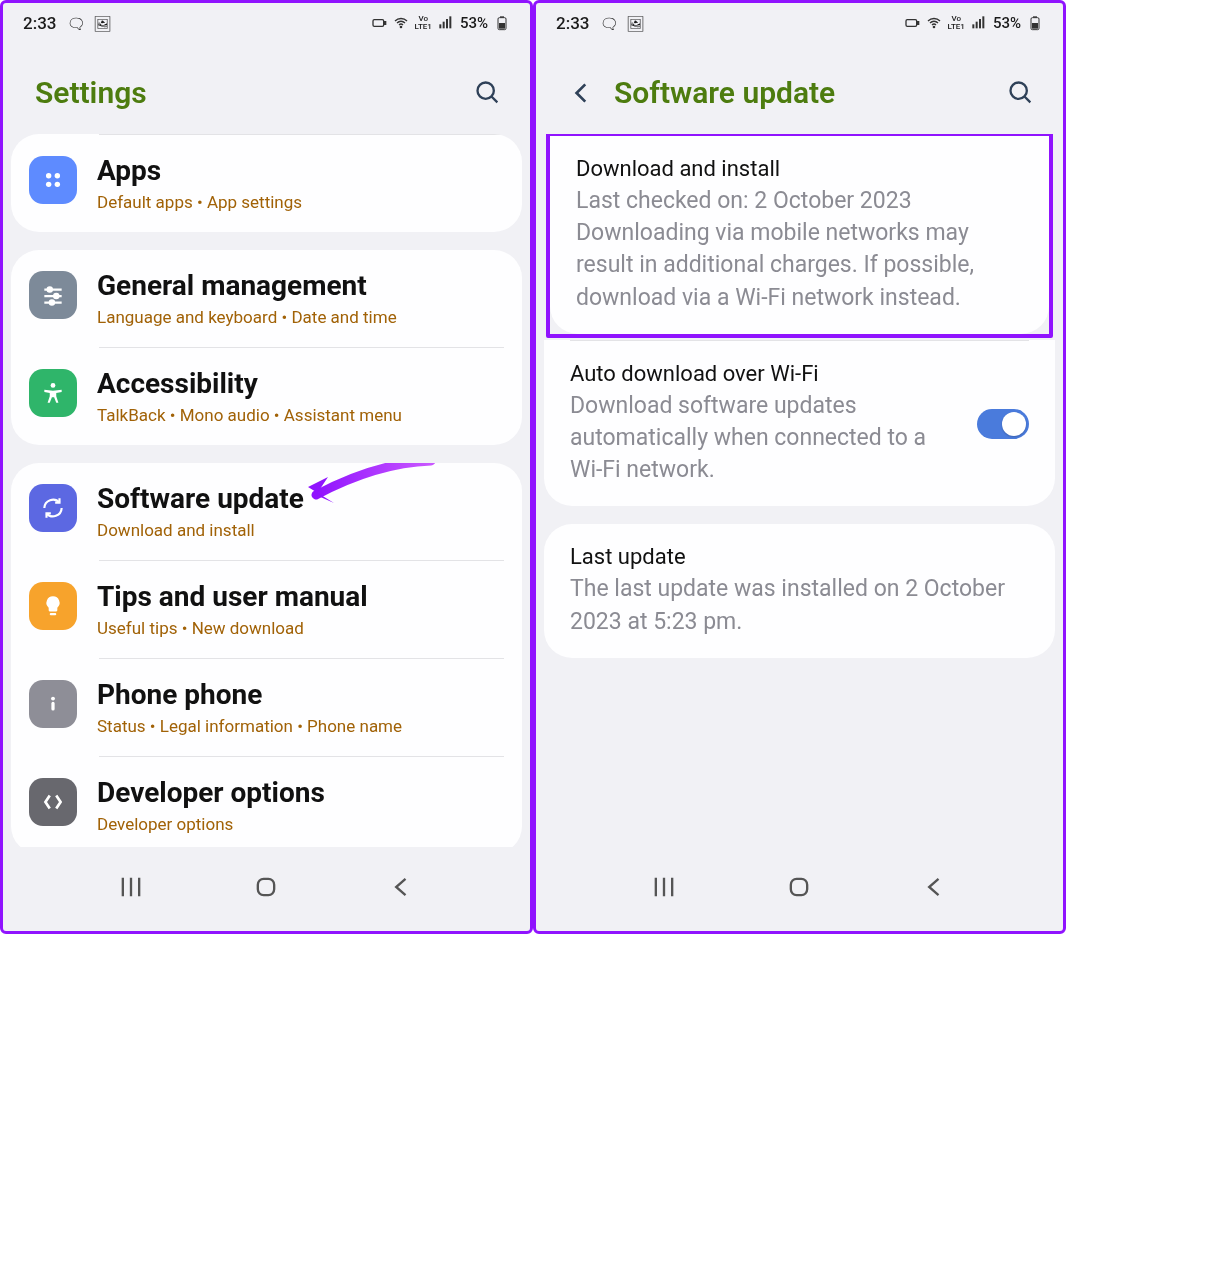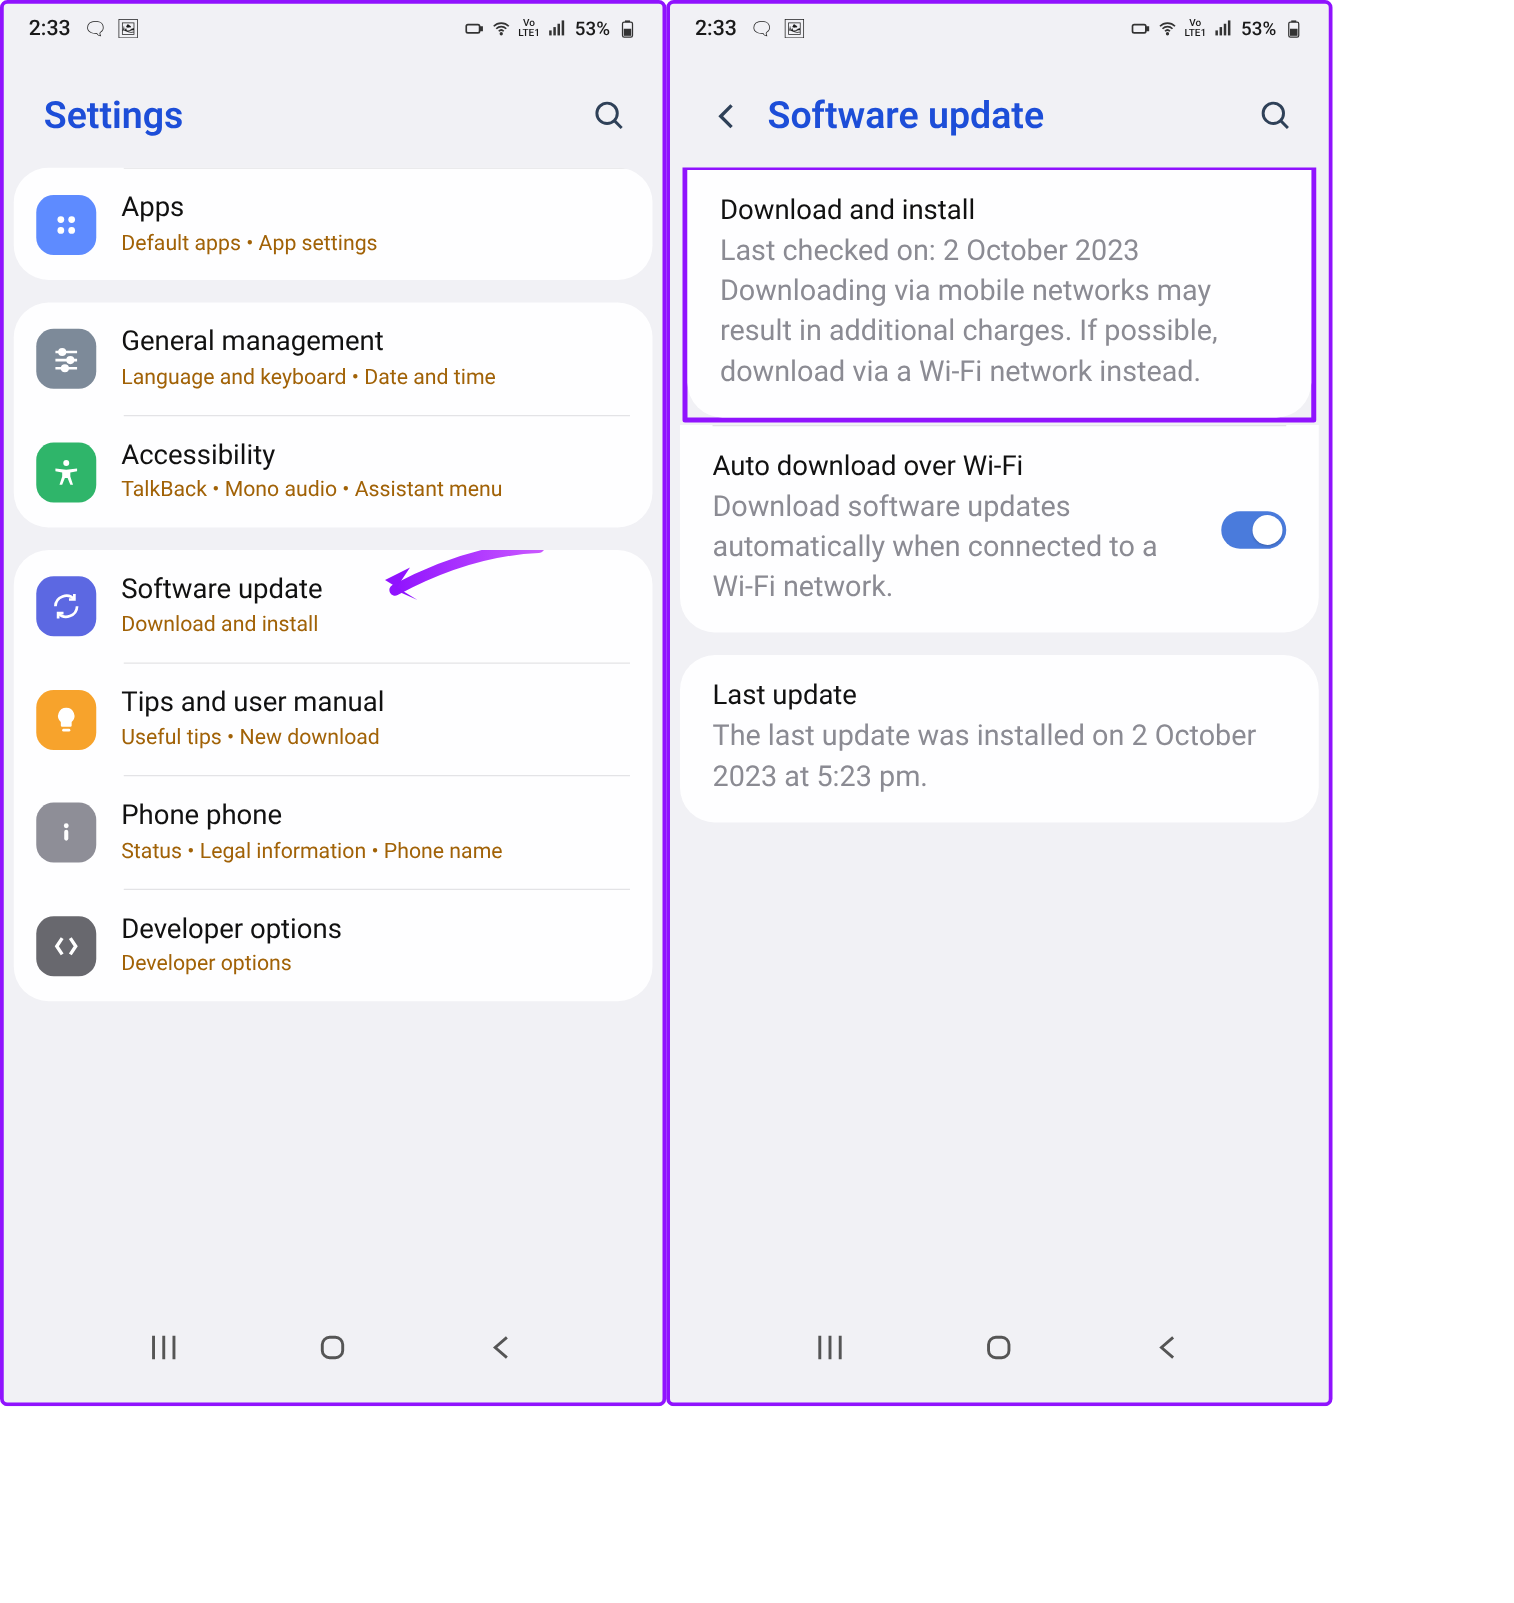--- a/index.html
+++ b/index.html
@@ -1,57 +1,57 @@
 <!DOCTYPE html>
 <html><head>
 <meta charset="utf-8">
 <style>
   * { box-sizing: border-box; margin: 0; padding: 0; font-family: -apple-system, BlinkMacSystemFont, "Segoe UI", Roboto, sans-serif; }
   body { background: #fff; display: flex; gap: 0; }
   .phone {
-    width: 533px; height: 1125px;
+    width: 533px; height: 934px;
     border: 3px solid #9013fe;
     border-radius: 6px;
     background: #f1f1f5;
     display: flex; flex-direction: column;
     position: relative; overflow: hidden;
   }
   .statusbar {
     display: flex; justify-content: space-between; align-items: center;
     padding: 10px 20px 6px; font-size: 17px; color: #1a1a1a; font-weight: 500;
   }
   .status-right { display: flex; align-items: center; gap: 6px; font-size: 15px; }
   .status-ic { width: 16px; height: 16px; display: inline-flex; align-items: center; justify-content: center; }
   .status-ic svg, .status-ic span { width: 100%; height: 100%; }
   .header {
     display: flex; align-items: center; justify-content: space-between;
     padding: 36px 28px 24px 32px;
   }
   .header-left { display: flex; align-items: center; gap: 18px; }
-  .header-title { font-size: 30px; font-weight: 600; color: #1d4ed8; }
+  .header-title { font-size: 30px; font-weight: 600; color: #4d7c0f; }
   .header-back { display: flex; align-items: center; justify-content: center; width: 28px; }
   .search-btn { width: 28px; height: 28px; display:flex; align-items:center; justify-content:center; }
   .content { flex: 1; overflow-y: auto; padding: 0 8px; }
   .card {
     background: #fefeff; border-radius: 28px; margin-bottom: 18px;
     overflow: hidden;
   }
   .row {
     display: flex; align-items: flex-start; padding: 18px 22px 18px 18px;
     gap: 20px;
   }
   .divider { height: 1px; background: #e3e3e6; margin: 0 18px 0 88px; }
   .icon-badge {
     width: 48px; height: 48px; border-radius: 14px;
     display: flex; align-items: center; justify-content: center;
     flex-shrink: 0; margin-top: 3px;
   }
   .icon-badge svg { width: 26px; height: 26px; color: #fff; }
   .row-text { flex: 1; }
-  .row-title { font-size: 22px; color: #111; font-weight: 400; line-height: 1.25; }
+  .row-title { font-size: 28px; color: #111; font-weight: 700; line-height: 1.25; }
   .row-sub { font-size: 17px; color: #a16207; margin-top: 3px; line-height: 1.35; }
   .card-peek { padding-top: 0; }
   .card-peek .row:first-child { padding-top: 10px; }
   .card-peek .peek-divider { height: 1px; background: #e3e3e6; margin: 0 18px 0 88px; }
 
   
   .su-row { padding: 20px 26px; }
   .su-title { font-size: 22px; color: #111; margin-bottom: 4px; }
   .su-desc { font-size: 23px; color: #8b8b93; line-height: 1.4; }
   .su-flex { display: flex; align-items: center; gap: 14px; }

